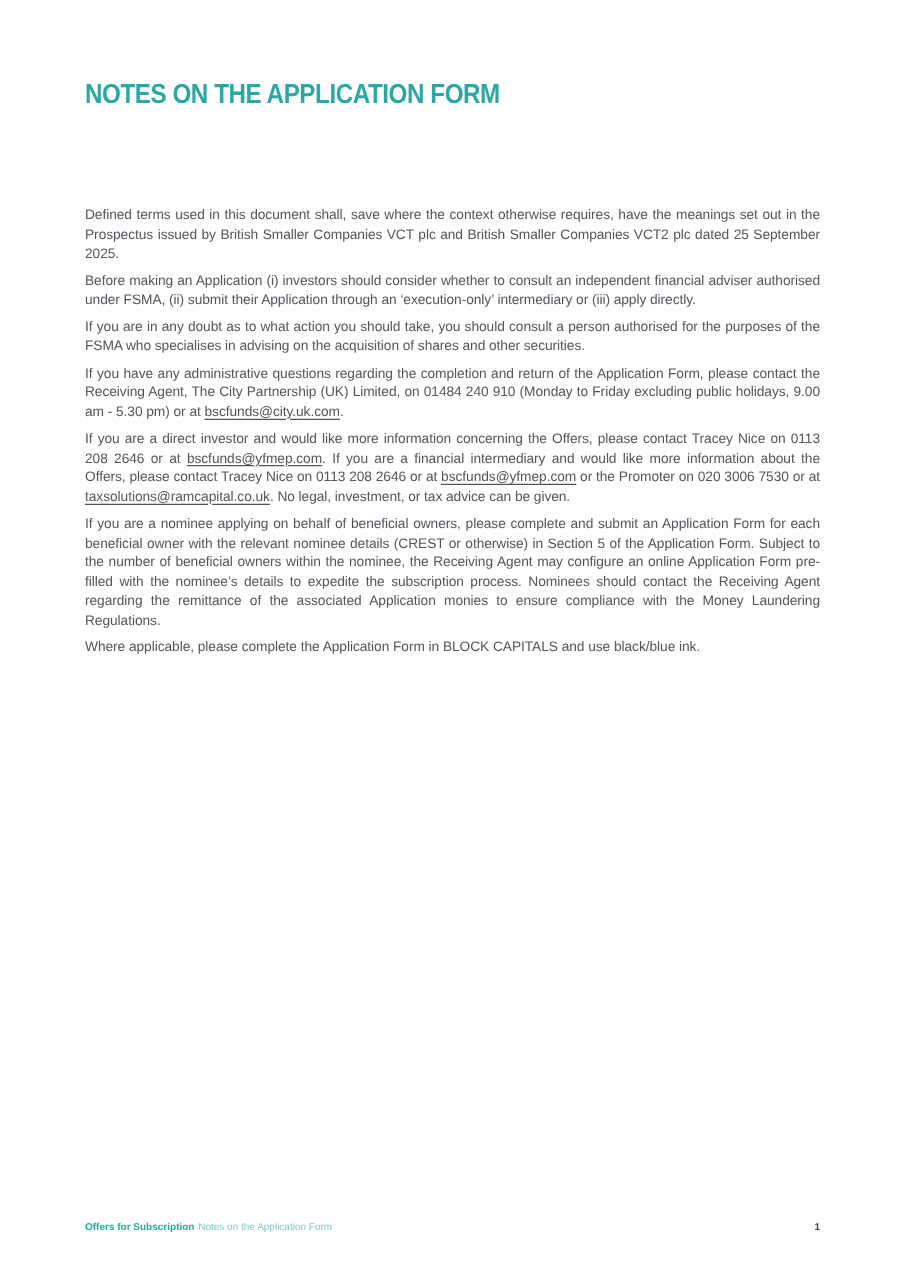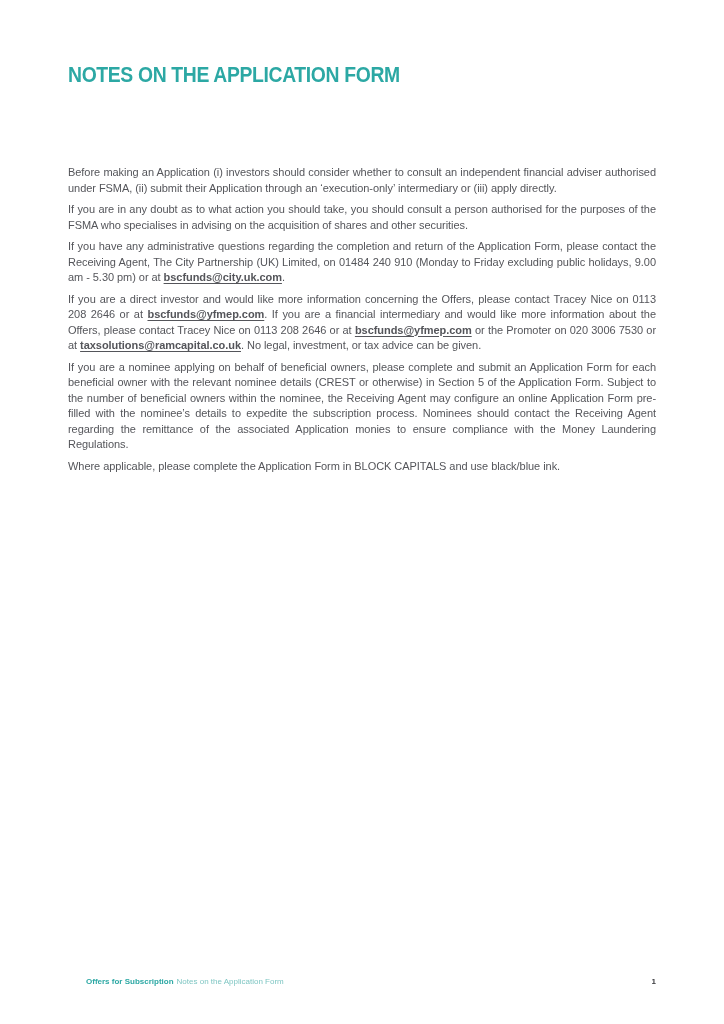--- a/index.html
+++ b/index.html
@@ -47,31 +47,29 @@
   .bold-para{
     font-weight:bold;
     color:var(--bold-text);
     letter-spacing:0;
   }
   .email-link{
     color:inherit;
     text-decoration:underline;
     text-underline-offset:1.5px;
     cursor:pointer;
-    font-weight:bold;
   }
   .footer{
     position:absolute;
     left:68px;right:68px;top:977px;
     display:flex;
     justify-content:space-between;
     align-items:baseline;
     font-size:8px;
     line-height:10px;
-    margin-left:18px;
   }
   .footer-bold{
     color:var(--accent);
     font-weight:bold;
   }
   .footer-light{
     color:var(--footer-light);
     margin-left:3px;
   }
   .footer-page-num{
@@ -80,20 +78,21 @@
   }
 </style>
 </head>
 <body>
 
 <div class="page">
 
   <h1 class="title">NOTES ON THE APPLICATION FORM</h1>
 
   <div class="content">
+      <p class="para"><span>Defined terms used in this document shall, save where the context otherwise requires, have the meanings set out in the Prospectus issued by British Smaller Companies VCT plc and British Smaller Companies VCT2 plc dated 25 September 2025.</span></p>
       <p class="para"><span>Before making an Application (i) investors should consider whether to consult an independent financial adviser authorised under FSMA, (ii) submit their Application through an ‘execution-only’ intermediary or (iii) apply directly.</span></p>
       <p class="para"><span>If you are in any doubt as to what action you should take, you should consult a person authorised for the purposes of the FSMA who specialises in advising on the acquisition of shares and other securities.</span></p>
       <p class="para"><span>If you have any administrative questions regarding the completion and return of the Application Form, please contact the Receiving Agent, The City Partnership (UK) Limited, on 01484 240 910 (Monday to Friday excluding public holidays, 9.00 am - 5.30 pm) or at </span><a class="email-link">bscfunds@city.uk.com</a><span>.</span></p>
       <p class="para"><span>If you are a direct investor and would like more information concerning the Offers, please contact Tracey Nice on 0113 208 2646 or at </span><a class="email-link">bscfunds@yfmep.com</a><span>. If you are a financial intermediary and would like more information about the Offers, please contact Tracey Nice on 0113 208 2646 or at </span><a class="email-link">bscfunds@yfmep.com</a><span> or the Promoter on 020 3006 7530 or at </span><a class="email-link">taxsolutions@ramcapital.co.uk</a><span>. No legal, investment, or tax advice can be given.</span></p>
       <p class="para"><span>If you are a nominee applying on behalf of beneficial owners, please complete and submit an Application Form for each beneficial owner with the relevant nominee details (CREST or otherwise) in Section 5 of the Application Form. Subject to the number of beneficial owners within the nominee, the Receiving Agent may configure an online Application Form pre-filled with the nominee’s details to expedite the subscription process. Nominees should contact the Receiving Agent regarding the remittance of the associated Application monies to ensure compliance with the Money Laundering Regulations.</span></p>
       <p class="para"><span>Where applicable, please complete the Application Form in BLOCK CAPITALS and use black/blue ink.</span></p>
     </div>
 
   <div class="footer">
     <div class="footer-left">

